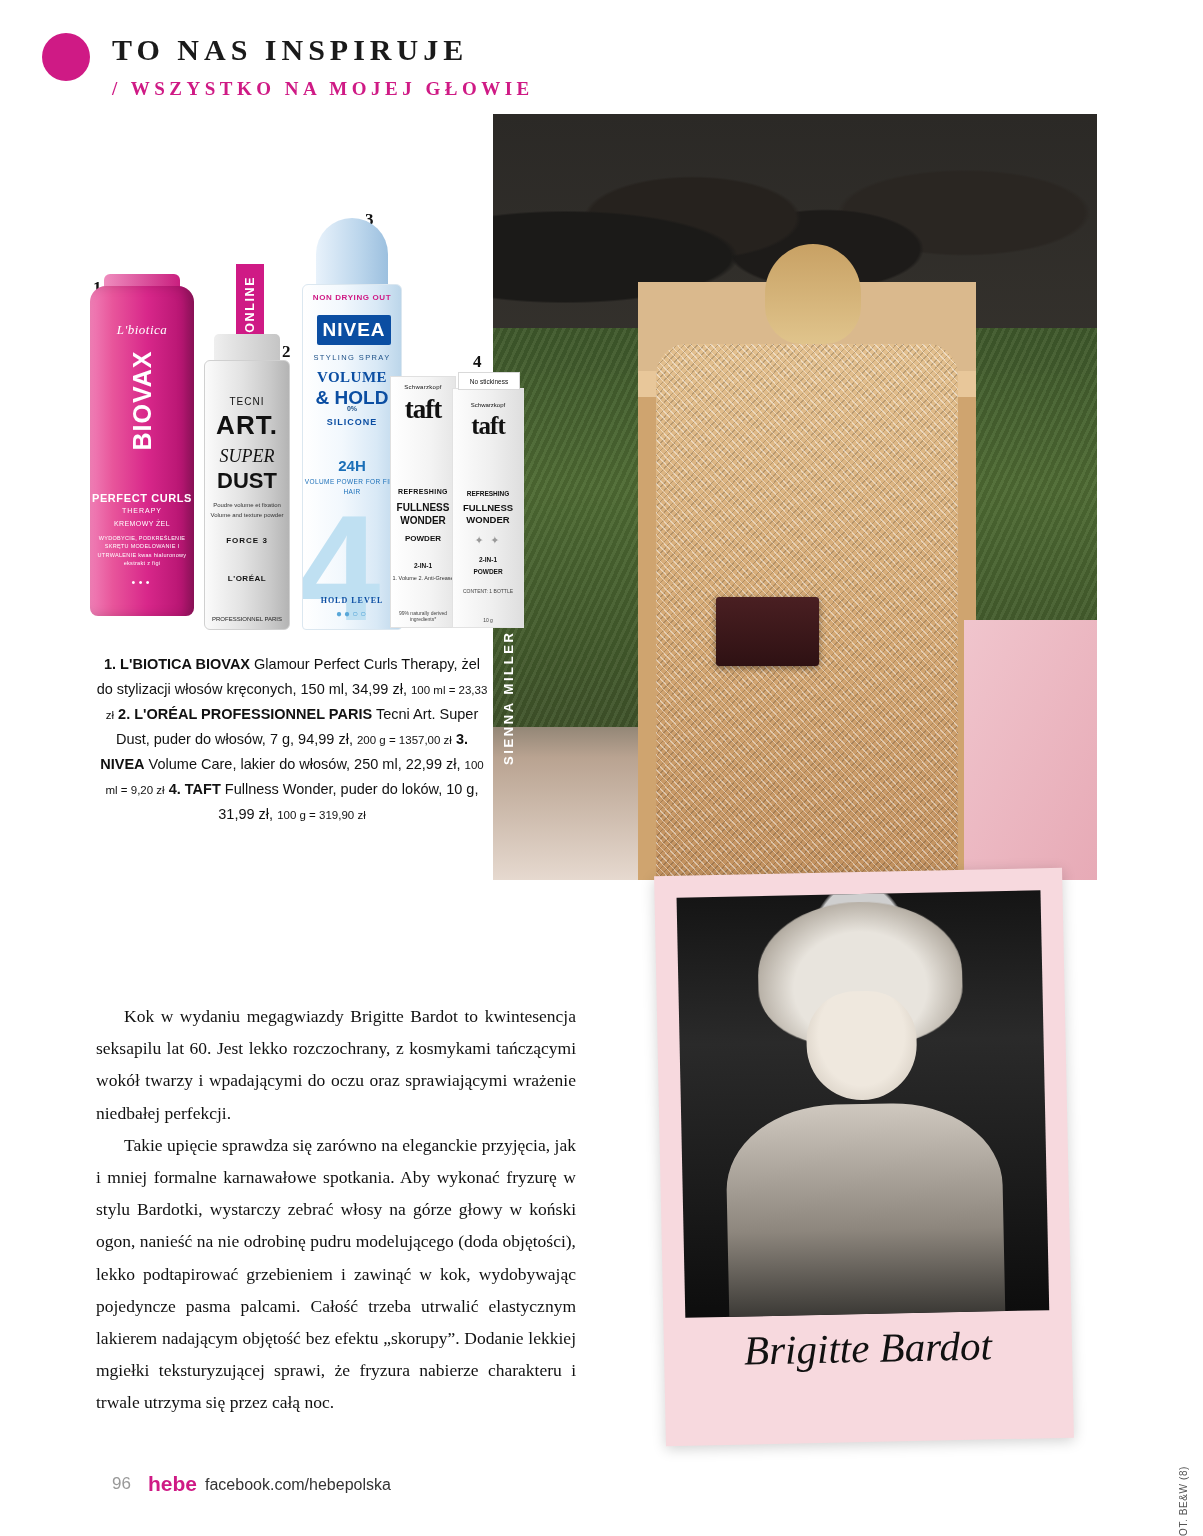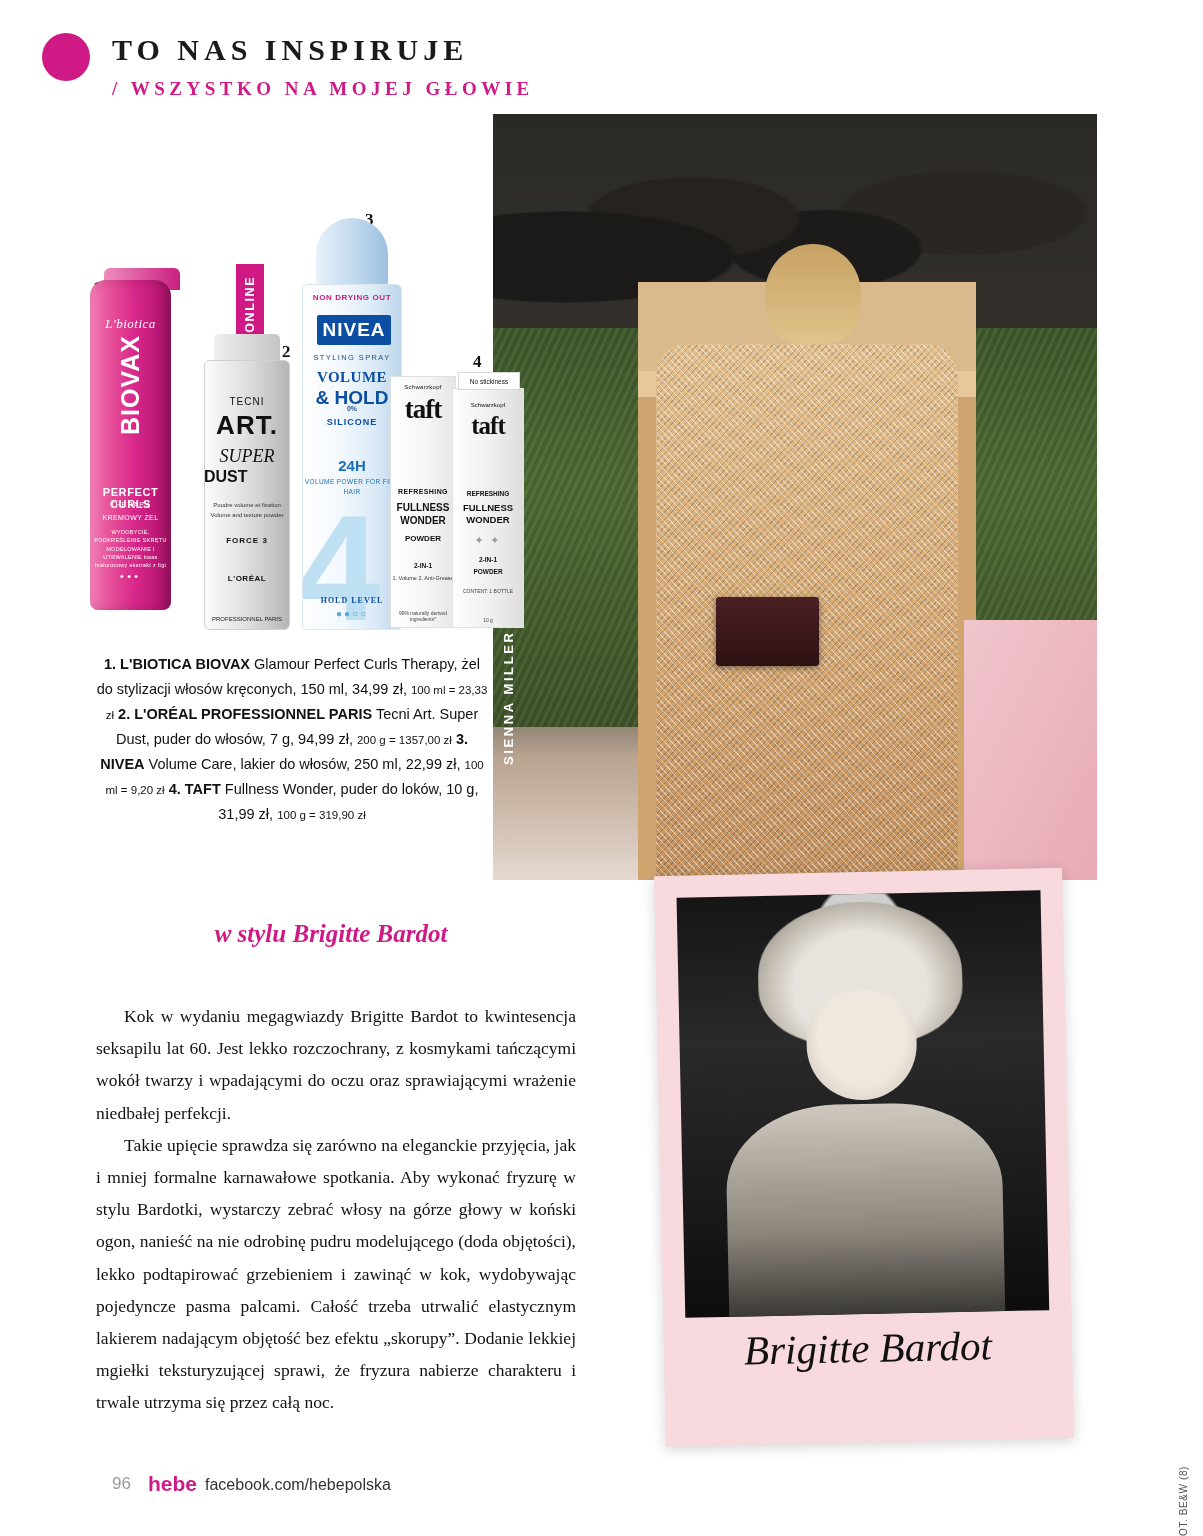--- a/index.html
+++ b/index.html
@@ -96,21 +96,21 @@
 
   
   .products{position:absolute;left:60px;top:200px;width:430px;height:450px;}
   .num{
     position:absolute;font-family:"Liberation Serif", serif;
     font-size:17px;color:#111;font-weight:600;
   }
   .prod{position:absolute;}
 
   
-  .p1{left:30px;top:80px;width:81px;height:330px;}
+  .p1{left:30px;top:86px;width:104px;height:330px;}
   .p1-body{
     position:absolute;inset:0;border-radius:16px 16px 8px 8px;
     background:linear-gradient(to right,#f07fb6 0%,#e8559b 22%,#d8278a 55%,#b81673 88%,#9d1463 100%);
     box-shadow:inset -6px 0 12px rgba(0,0,0,.16);
   }
   .p1-cap{
     position:absolute;left:14px;top:-12px;width:76px;height:22px;border-radius:6px 6px 0 0;
     background:linear-gradient(to right,#ef8dbe,#c91f7f);
   }
   .p1-brand{
@@ -161,21 +161,21 @@
     background:linear-gradient(to right,#fbfbfb,#e2e2e2 45%,#c9c9c9 78%,#b4b4b4 100%);
     border:1px solid #d0d0d0;
   }
   .p2-cap{
     position:absolute;left:10px;top:-26px;width:66px;height:30px;border-radius:5px 5px 2px 2px;
     background:linear-gradient(to right,#efefef,#c5c5c5);
   }
   .p2-t1{position:absolute;top:36px;width:100%;text-align:center;font-family:"Liberation Sans",sans-serif;font-size:10px;letter-spacing:1px;color:#111;}
   .p2-t2{position:absolute;top:50px;width:100%;text-align:center;font-family:"Liberation Sans",sans-serif;font-size:26px;font-weight:800;letter-spacing:1px;color:#111;}
   .p2-t3{position:absolute;top:86px;width:100%;text-align:center;font-family:"Liberation Serif",serif;font-style:italic;font-size:18px;color:#111;}
-  .p2-t4{position:absolute;top:108px;width:100%;text-align:left;font-family:"Liberation Sans",sans-serif;font-size:16px;font-weight:800;color:#111;}
+  .p2-t4{position:absolute;top:108px;width:100%;text-align:center;font-family:"Liberation Sans",sans-serif;font-size:22px;font-weight:800;color:#111;}
   .p2-t5{position:absolute;top:140px;width:100%;text-align:center;font-family:"Liberation Sans",sans-serif;font-size:6px;color:#333;line-height:1.7;}
   .p2-t6{position:absolute;top:176px;width:100%;text-align:center;font-family:"Liberation Sans",sans-serif;font-size:8px;font-weight:700;letter-spacing:1px;color:#111;}
   .p2-t7{position:absolute;top:214px;width:100%;text-align:center;font-family:"Liberation Sans",sans-serif;font-size:8px;font-weight:700;color:#111;letter-spacing:.5px;}
   .p2-t8{position:absolute;bottom:6px;width:100%;text-align:center;font-family:"Liberation Sans",sans-serif;font-size:6px;color:#222;line-height:1.5;}
 
   
   .p3{left:240px;top:18px;width:104px;height:412px;}
   .p3-cap{
     position:absolute;left:16px;top:0;width:72px;height:74px;border-radius:36px 36px 6px 6px;
     background:linear-gradient(to right,#e8f2fb,#bcd6ec 60%,#9cc0df);
@@ -429,21 +429,20 @@
     <span class="sm">100 ml = 23,33 zł</span>
     <b>2. L'ORÉAL PROFESSIONNEL PARIS</b>
     <span>Tecni Art. Super Dust, puder do włosów,</span>
     <span>7 g, 94,99 zł, </span><span class="sm">200 g = 1357,00 zł</span>
     <b>3. NIVEA</b><span> Volume Care, lakier do włosów, 250 ml, 22,99 zł, </span><span class="sm">100 ml = 9,20 zł</span>
     <b>4. TAFT</b><span> Fullness Wonder, puder do loków,</span>
     <span>10 g, 31,99 zł, </span><span class="sm">100 g = 319,90 zł</span>
   </div>
 
   <div class="art-title">
-    <div>w stylu Brigitte Bardot</div>
   </div>
   <div class="art-body">
     <p>Kok w wydaniu megagwiazdy Brigitte Bardot to kwintesencja seksapilu lat 60. Jest lekko rozczochrany, z kosmykami tańczącymi wokół twarzy i wpadającymi do oczu oraz sprawiającymi wrażenie niedbałej perfekcji.</p>
     <p>Takie upięcie sprawdza się zarówno na eleganckie przyjęcia, jak i mniej formalne karnawałowe spotkania. Aby wykonać fryzurę w stylu Bardotki, wystarczy zebrać włosy na górze głowy w koński ogon, nanieść na nie odrobinę pudru modelującego (doda objętości), lekko podtapirować grzebieniem i zawinąć w kok, wydobywając pojedyncze pasma palcami. Całość trzeba utrwalić elastycznym lakierem nadającym objętość bez efektu „skorupy”. Dodanie lekkiej mgiełki teksturyzującej sprawi, że fryzura nabierze charakteru i trwale utrzyma się przez całą noc.</p>
   </div>
 
   <div class="polaroid">
     <div class="polaroid-photo">
       <div class="bb-hair"></div>
       <div class="bb-face"></div>

